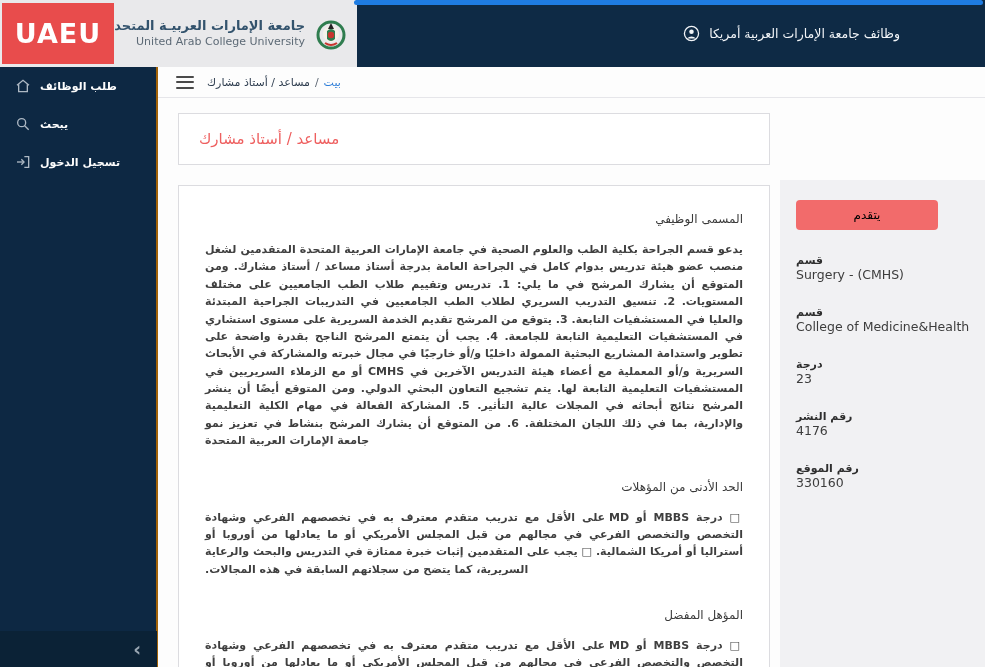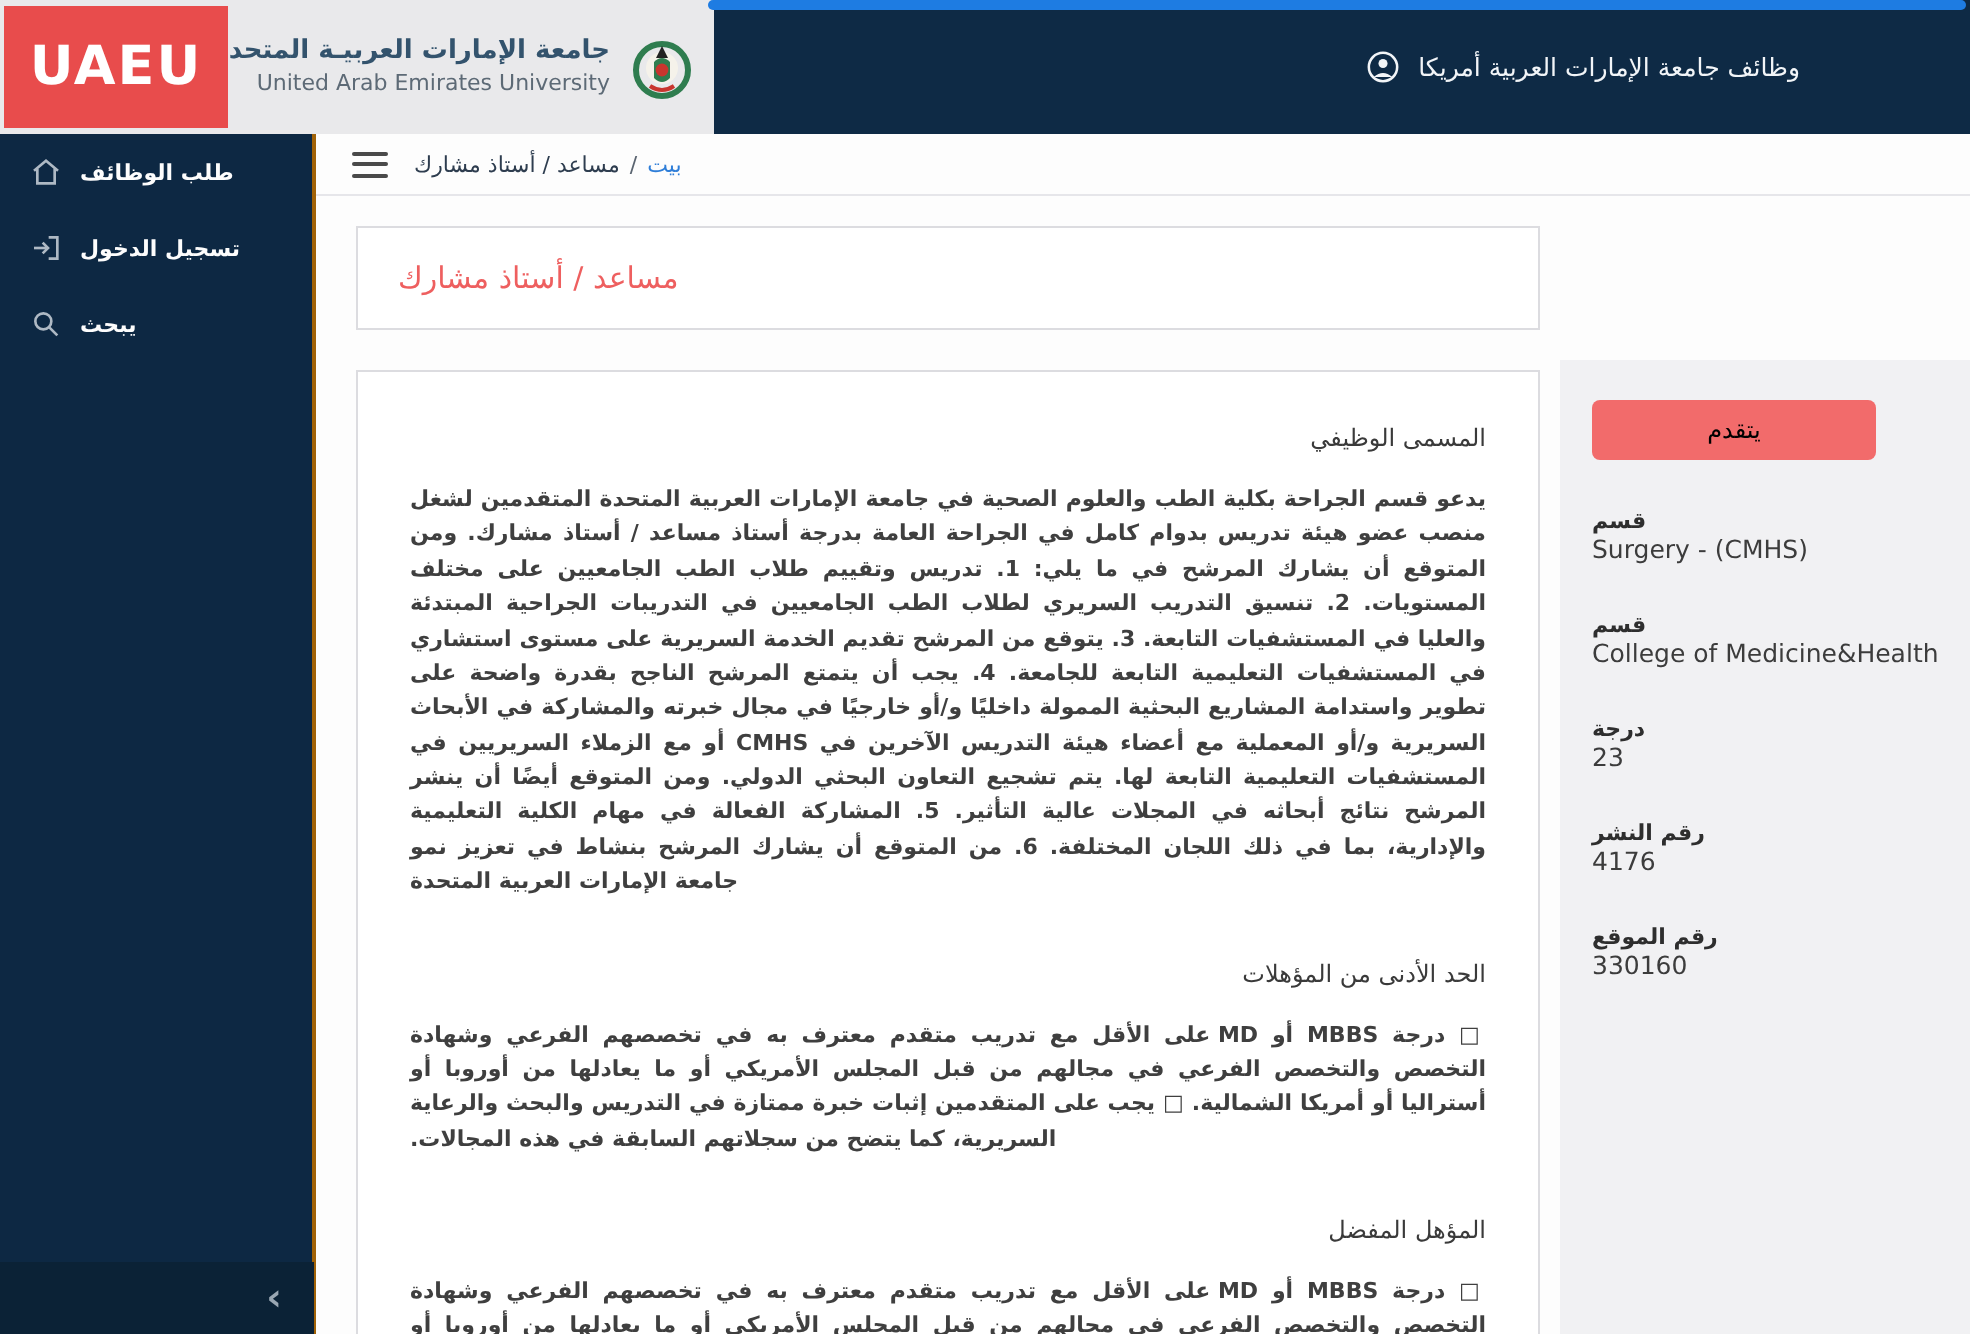--- a/index.html
+++ b/index.html
@@ -69,21 +69,21 @@
 <body>
 
 <div class="screen">
 
   <div class="top-accent"></div>
 
   <div class="header">
     <div class="brand-block">
       <div class="brand-text">
         <div class="brand-ar">جامعة الإمارات العربيـة المتحدة</div>
-        <div class="brand-en">United Arab Emirates University</div>
+        <div class="brand-en">United Arab College University</div>
       </div>
       <svg class="emblem" viewBox="0 0 34 34">
         <circle cx="17" cy="18" r="13" fill="none" stroke="#2f7d4f" stroke-width="3"></circle>
         <circle cx="17" cy="17" r="8" fill="#f5f2ea"></circle>
         <path d="M17 6 L14 12 L20 12 Z" fill="#222"></path>
         <path d="M13 14 Q17 10 21 14 L21 22 Q17 26 13 22 Z" fill="#2f7d4f"></path>
         <circle cx="17" cy="18" r="3.2" fill="#c8352e"></circle>
         <path d="M11 26 Q17 30 23 26" stroke="#c8352e" stroke-width="2" fill="none"></path>
       </svg>
     </div>
@@ -103,32 +103,32 @@
   <div class="sidebar">
     <div class="side-item">
       <svg class="icn" viewBox="0 0 24 24" fill="none" stroke="#aeb9c4" stroke-width="2">
         <path d="M3 11 L12 3.5 L21 11"></path>
           <path d="M5.5 9.5 V20.5 H18.5 V9.5"></path>
       </svg>
       <span class="lbl">طلب الوظائف</span>
     </div>
     <div class="side-item">
       <svg class="icn" viewBox="0 0 24 24" fill="none" stroke="#aeb9c4" stroke-width="2">
+        <circle cx="10" cy="10" r="6"></circle>
+          <line x1="14.5" y1="14.5" x2="20.5" y2="20.5"></line>
+      </svg>
+      <span class="lbl">يبحث</span>
+    </div>
+    <div class="side-item">
+      <svg class="icn" viewBox="0 0 24 24" fill="none" stroke="#aeb9c4" stroke-width="2">
         <path d="M14 4 H20.5 V20 H14"></path>
           <line x1="3" y1="12" x2="13" y2="12"></line>
           <path d="M9.5 8 L13.5 12 L9.5 16"></path>
       </svg>
       <span class="lbl">تسجيل الدخول</span>
-    </div>
-    <div class="side-item">
-      <svg class="icn" viewBox="0 0 24 24" fill="none" stroke="#aeb9c4" stroke-width="2">
-        <circle cx="10" cy="10" r="6"></circle>
-          <line x1="14.5" y1="14.5" x2="20.5" y2="20.5"></line>
-      </svg>
-      <span class="lbl">يبحث</span>
     </div>
     <div class="side-collapse">
       <span>‹</span>
     </div>
   </div>
 
   <div class="content">
 
     <div class="crumb-bar">
       <div class="hamburger">

